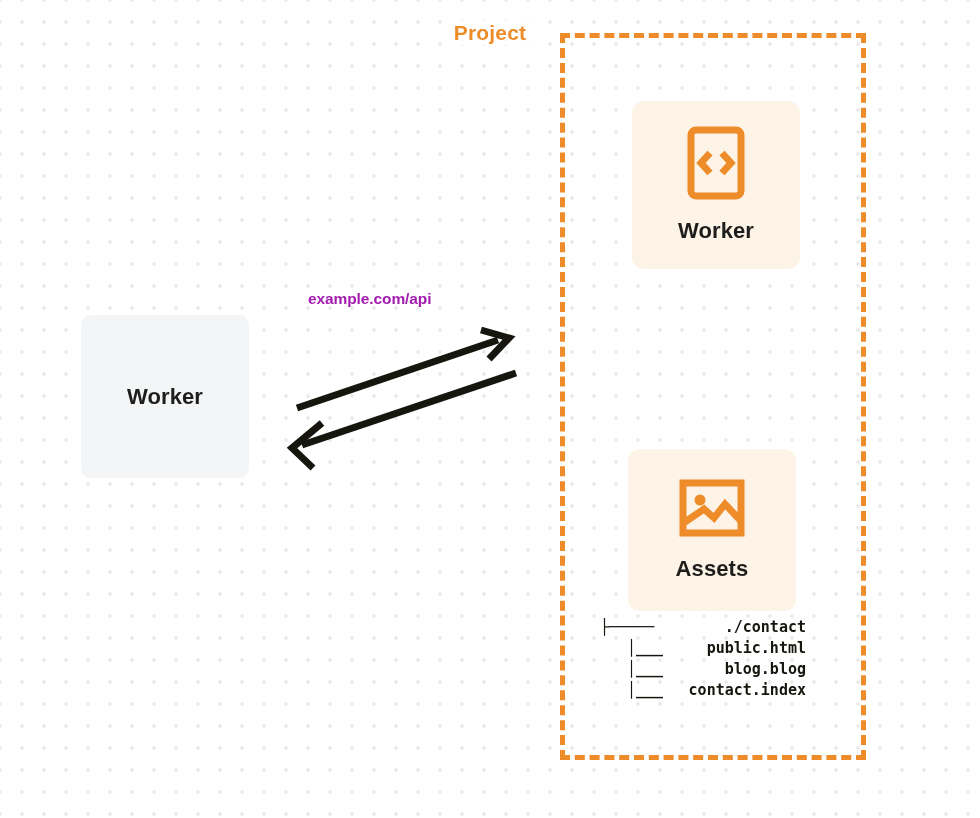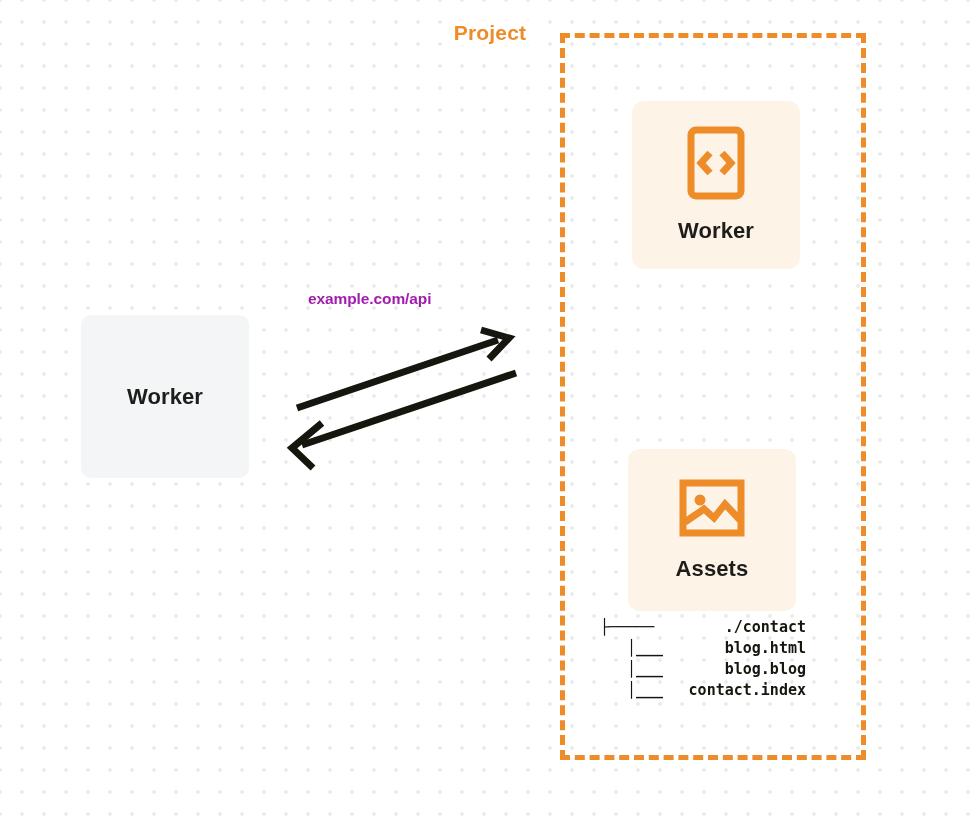--- a/index.html
+++ b/index.html
@@ -201,21 +201,21 @@
     <span class="card-label">Assets</span>
   </div>
 
   <div class="file-tree">
     <div class="tree-row">
       <span class="tree-glyph">├─────</span>
       <span class="tree-name">./contact</span>
     </div>
     <div class="tree-row">
       <span class="tree-glyph" style="left:27px;">│___</span>
-      <span class="tree-name">blog.html</span>
+      <span class="tree-name">public.html</span>
     </div>
     <div class="tree-row">
       <span class="tree-glyph" style="left:27px;">│___</span>
       <span class="tree-name">blog.blog</span>
     </div>
     <div class="tree-row">
       <span class="tree-glyph" style="left:27px;">│___</span>
       <span class="tree-name">contact.index</span>
     </div>
   </div>

